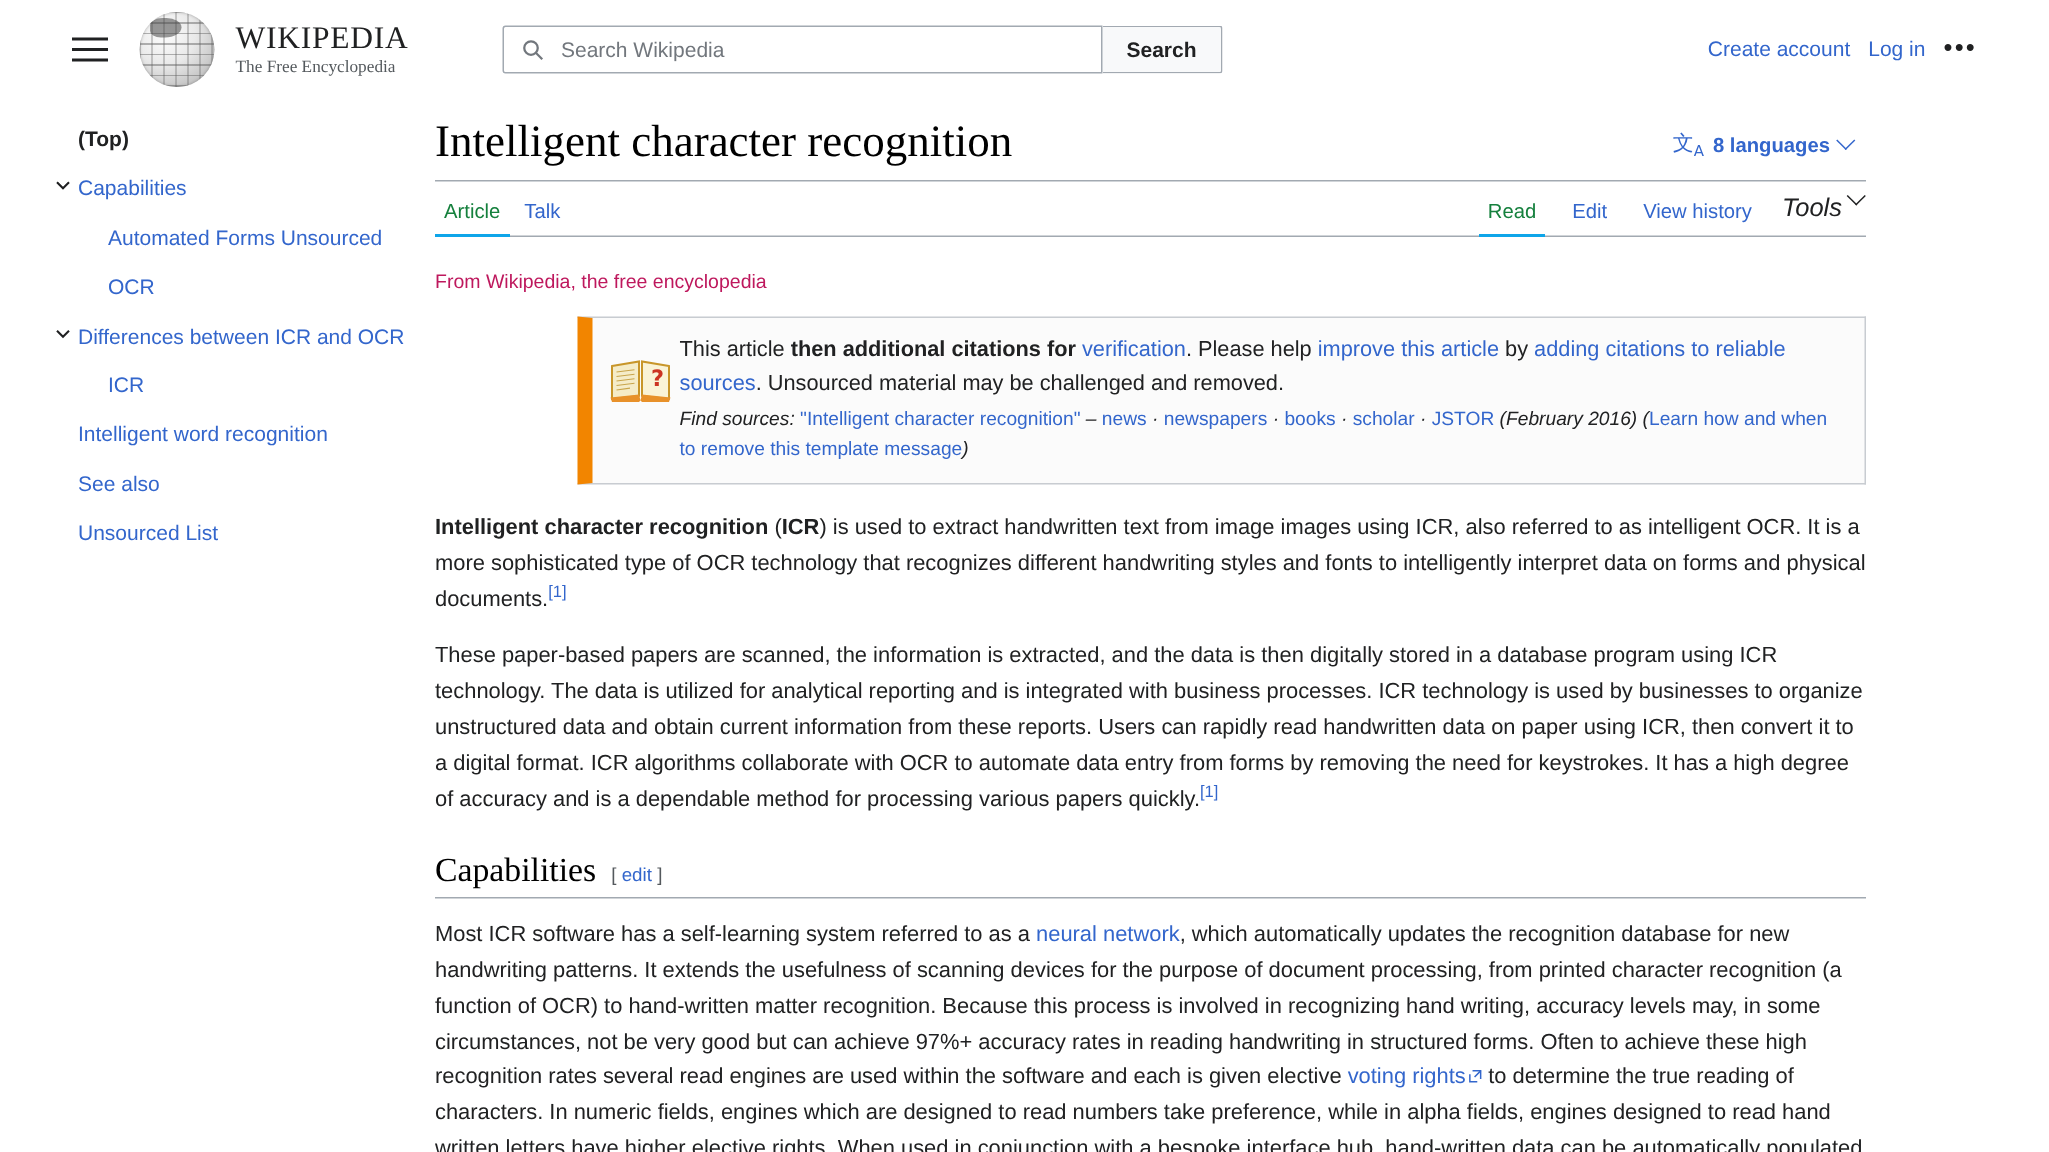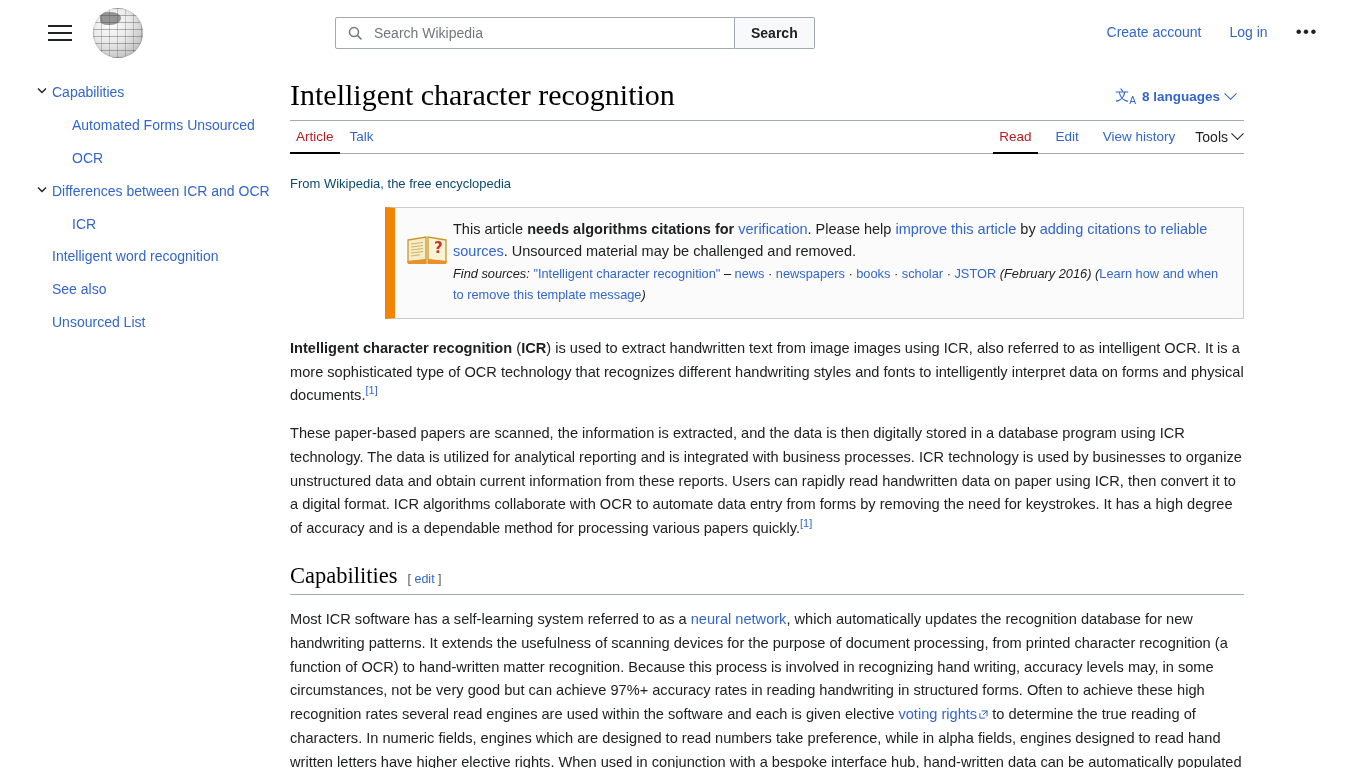--- a/index.html
+++ b/index.html
@@ -113,21 +113,21 @@
     font-size: 14px;
     font-weight: bold;
     color: #202122;
     cursor: pointer;
   }
 
   .user-links {
     position: absolute;
     right: 48px; top: 23px;
     display: flex; align-items: center;
-    gap: 28px;
+    gap: 12px;
     font-size: 14px;
   }
   .user-links a {
     color: #3366cc; text-decoration: none; cursor: pointer;
   }
   .ellipsis-btn {
     color: #202122;
     font-size: 17px;
     letter-spacing: 1.5px;
     cursor: pointer;
@@ -242,35 +242,36 @@
   .tabs { display: flex; gap: 4px; }
   .tab {
     font-size: 13.5px;
     padding: 6px 6px 8px 6px;
     color: #3366cc;
     cursor: pointer;
     border-bottom: 2px solid transparent;
     margin-bottom: -1px;
   }
   .tab.selected {
-    color: #b91c1c;
-    border-bottom: 2px solid #000000;
+    color: #15803d;
+    border-bottom: 2px solid #0ea5e9;
   }
   .tabs-right { display: flex; gap: 12px; align-items: flex-end; }
   .tools-btn {
-    display: flex; align-items: center; gap: 5px;
-    font-size: 14px;
+    display: flex; align-items: flex-start; gap: 5px;
+    font-size: 17px;
     color: #202122;
     padding: 6px 2px 8px 2px;
     cursor: pointer;
+    font-style: italic;
   }
 
   .siteSub {
     font-size: 13px;
-    color: #0c4a6e;
+    color: #be185d;
     margin: 22px 0 16px 0;
   }
 
   
   .ambox {
     display: flex;
     border: 1px solid #c8ccd1;
     border-left: 10px solid #f28500;
     background: #fbfbfb;
     margin: 0 0 18px 95px;
@@ -343,20 +344,24 @@
 <div class="header">
 
   <div class="hamburger">
     <span></span>
     <span></span>
     <span></span>
   </div>
 
   <div class="logo-wrap">
     <div class="globe"></div>
+    <div class="wordmark">
+      <div class="wm-main">Wikipedia</div>
+      <div class="wm-sub">The Free Encyclopedia</div>
+    </div>
   </div>
 
   <div class="searchbar">
     <div class="search-field">
       <span class="search-icon">
         <svg width="15" height="15" viewBox="0 0 20 20">
           <circle cx="8" cy="8" r="6" fill="none" stroke="#72777d" stroke-width="2"></circle>
           <line x1="12.5" y1="12.5" x2="18" y2="18" stroke="#72777d" stroke-width="2"></line>
         </svg>
       </span>
@@ -369,20 +374,23 @@
     <a>Create account</a>
     <a>Log in</a>
     <span class="ellipsis-btn">•••</span>
   </div>
 </div>
 
 <div class="page">
 
   <nav class="toc">
     <ul class="toc-list">
+      <li class="toc-item level-1 active">
+        <span>(Top)</span>
+      </li>
       <li class="toc-item level-1">
         <span class="toc-toggle">
           <svg width="12" height="12" viewBox="0 0 12 12">
               <path d="M2 4.5 L6 8.5 L10 4.5" fill="none" stroke="#202122" stroke-width="1.4"></path>
             </svg>
         </span>
         <a>Capabilities</a>
       </li>
       <li class="toc-item level-2">
         <a>Automated Forms Unsourced</a>
@@ -454,21 +462,21 @@
             <line x1="6" y1="12" x2="18" y2="10.5"></line>
             <line x1="6" y1="15" x2="18" y2="13.5"></line>
             <line x1="6" y1="18" x2="18" y2="16.5"></line>
             <line x1="6" y1="21" x2="18" y2="19.5"></line>
             <line x1="6" y1="24" x2="15" y2="22.8"></line>
           </g>
           <text x="29" y="21" font-family="DejaVu Sans, sans-serif" font-size="15" font-weight="bold" fill="#cc3322">?</text>
         </svg>
       </div>
       <div class="ambox-text">
-        <div><span>This article </span><b>needs algorithms citations for </b><a>verification</a><span>. Please help </span><a>improve this article</a><span> by </span><a>adding citations to reliable sources</a><span>. Unsourced material may be challenged and removed.</span></div>
+        <div><span>This article </span><b>then additional citations for </b><a>verification</a><span>. Please help </span><a>improve this article</a><span> by </span><a>adding citations to reliable sources</a><span>. Unsourced material may be challenged and removed.</span></div>
         <div class="ambox-sources"><span class="find-label">Find sources:</span> <a>"Intelligent character recognition"</a> <span>–</span> <a>news</a> <span>·</span> <a>newspapers</a> <span>·</span> <a>books</a> <span>·</span> <a>scholar</a> <span>·</span> <a>JSTOR</a> <span class="date">(February 2016)</span> <span>(</span><a>Learn how and when to remove this template message</a><span>)</span></div>
       </div>
     </div>
 
     <div class="body-text">
 
       <p><b>Intelligent character recognition</b><span> (</span><b>ICR</b><span>)</span><span> is used to extract handwritten text from image images using ICR, also referred to as intelligent OCR. It is a more sophisticated type of OCR technology that recognizes different handwriting styles and fonts to intelligently interpret data on forms and physical documents.</span><sup class="ref"><a>[1]</a></sup></p>
 
       <p><span>These paper-based papers are scanned, the information is extracted, and the data is then digitally stored in a database program using ICR technology. The data is utilized for analytical reporting and is integrated with business processes. ICR technology is used by businesses to organize unstructured data and obtain current information from these reports. Users can rapidly read handwritten data on paper using ICR, then convert it to a digital format. ICR algorithms collaborate with OCR to automate data entry from forms by removing the need for keystrokes. It has a high degree of accuracy and is a dependable method for processing various papers quickly.</span><sup class="ref"><a>[1]</a></sup></p>
 

